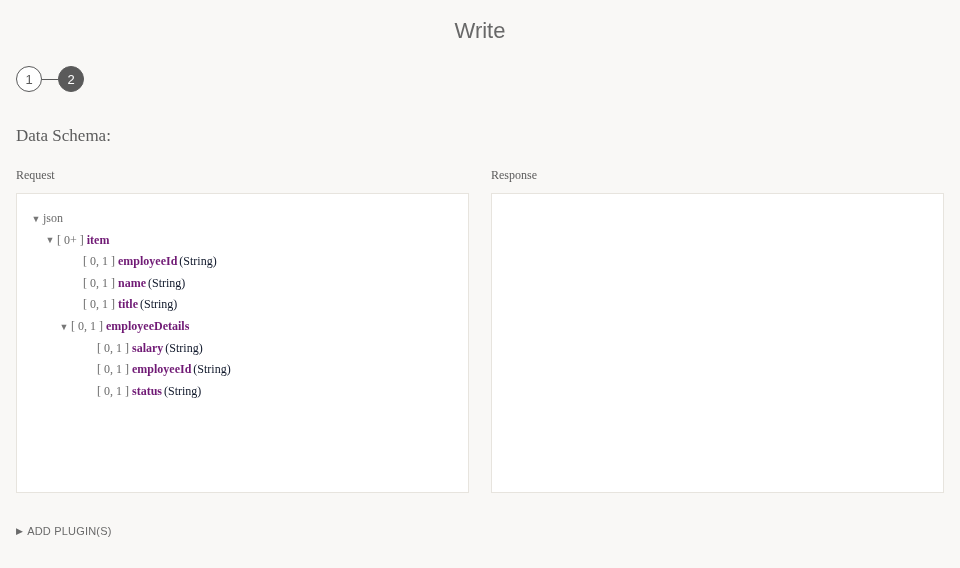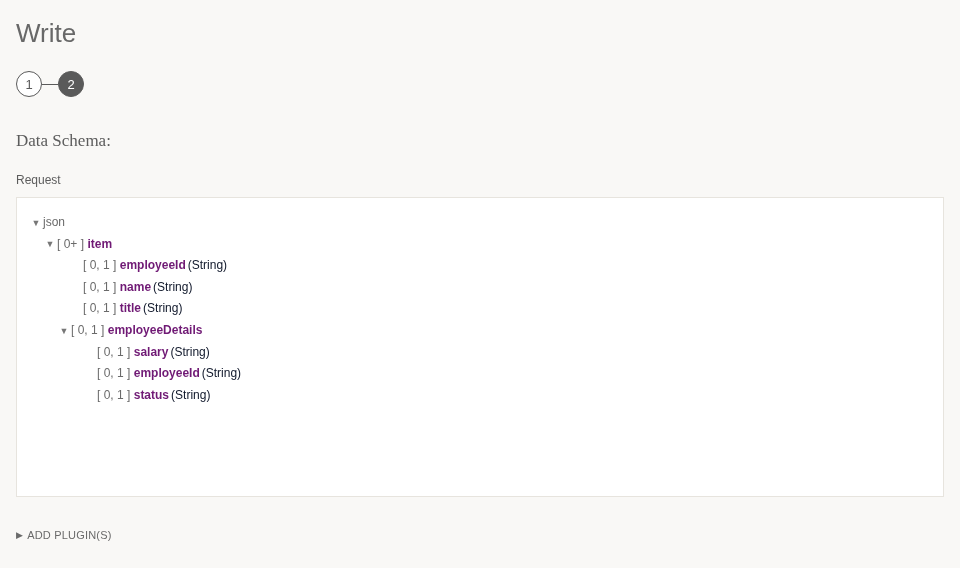--- a/index.html
+++ b/index.html
@@ -9,24 +9,25 @@
     }
     body {
       font-family: -apple-system, BlinkMacSystemFont, "Segoe UI", Arial, sans-serif;
       background: #f9f8f6;
       color: #555;
       width: 960px;
       height: 568px;
       padding: 18px 16px;
     }
     .page-title {
-      font-size: 26px;
+      font-size: 22px;
       color: #686868;
       font-weight: 400;
       margin-bottom: 22px;
+      text-align: center;
     }
     .steps {
       display: flex;
       align-items: center;
       margin-bottom: 34px;
     }
     .step {
       width: 26px;
       height: 26px;
       border-radius: 50%;
@@ -55,20 +56,21 @@
     .schema-title {
       font-size: 17px;
       color: #5c5c5c;
       font-weight: 400;
       margin-bottom: 22px;
       font-family: Liberation Serif, serif;
     }
     .columns {
       display: flex;
       gap: 22px;
+      font-family: Liberation Serif, serif;
     }
     .col {
       flex: 1;
     }
     .col-header {
       font-size: 12px;
       color: #5c5c5c;
       margin-bottom: 10px;
     }
     .panel {
@@ -195,18 +197,22 @@
       <div class="tree-row indent-3">
         <span class="toggle-spacer"></span>
         <span class="card-text">[ 0, 1 ]</span>&nbsp;
         <span class="name-bold">status</span>
         <span class="type-text">(String)</span>
       </div>
 
     </div>
   </div>
 
+  <div class="col">
+    <div class="col-header">Response</div>
+    <div class="panel"></div>
+  </div>
 </div>
 
 <div class="add-plugins">
   <span class="tri">▶</span>
   <span>ADD PLUGIN(S)</span>
 </div>
 
 </body></html>

